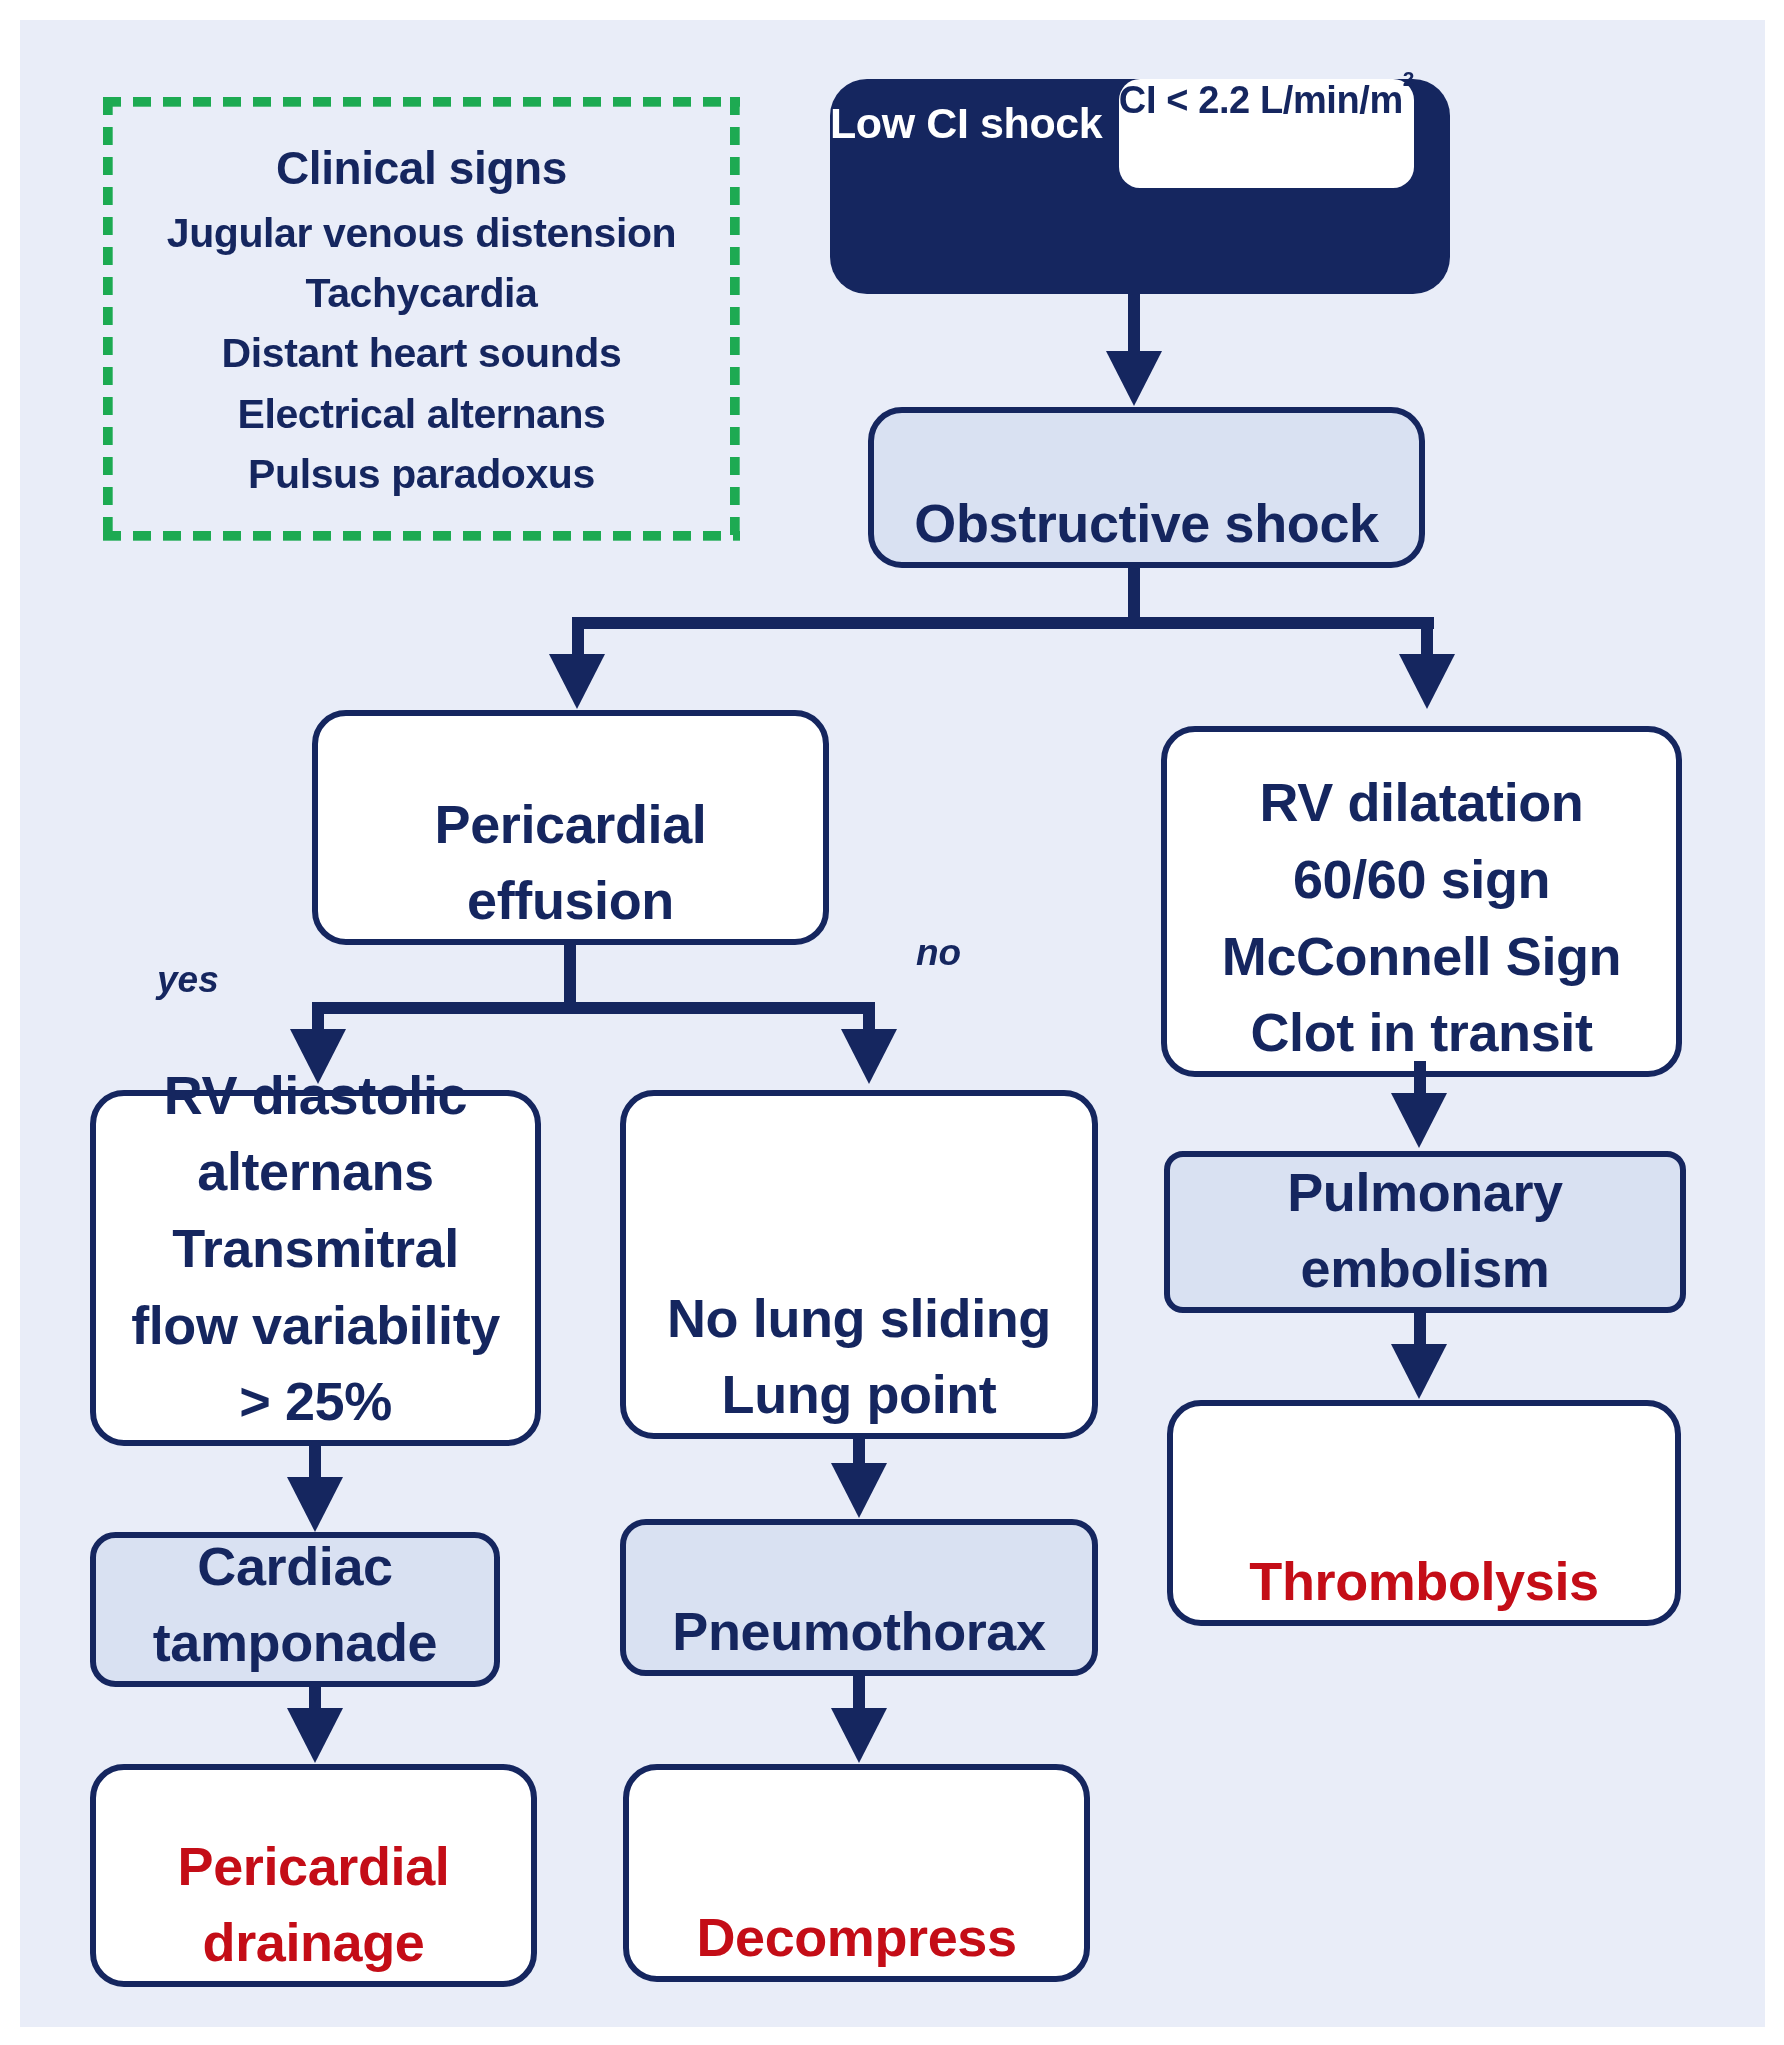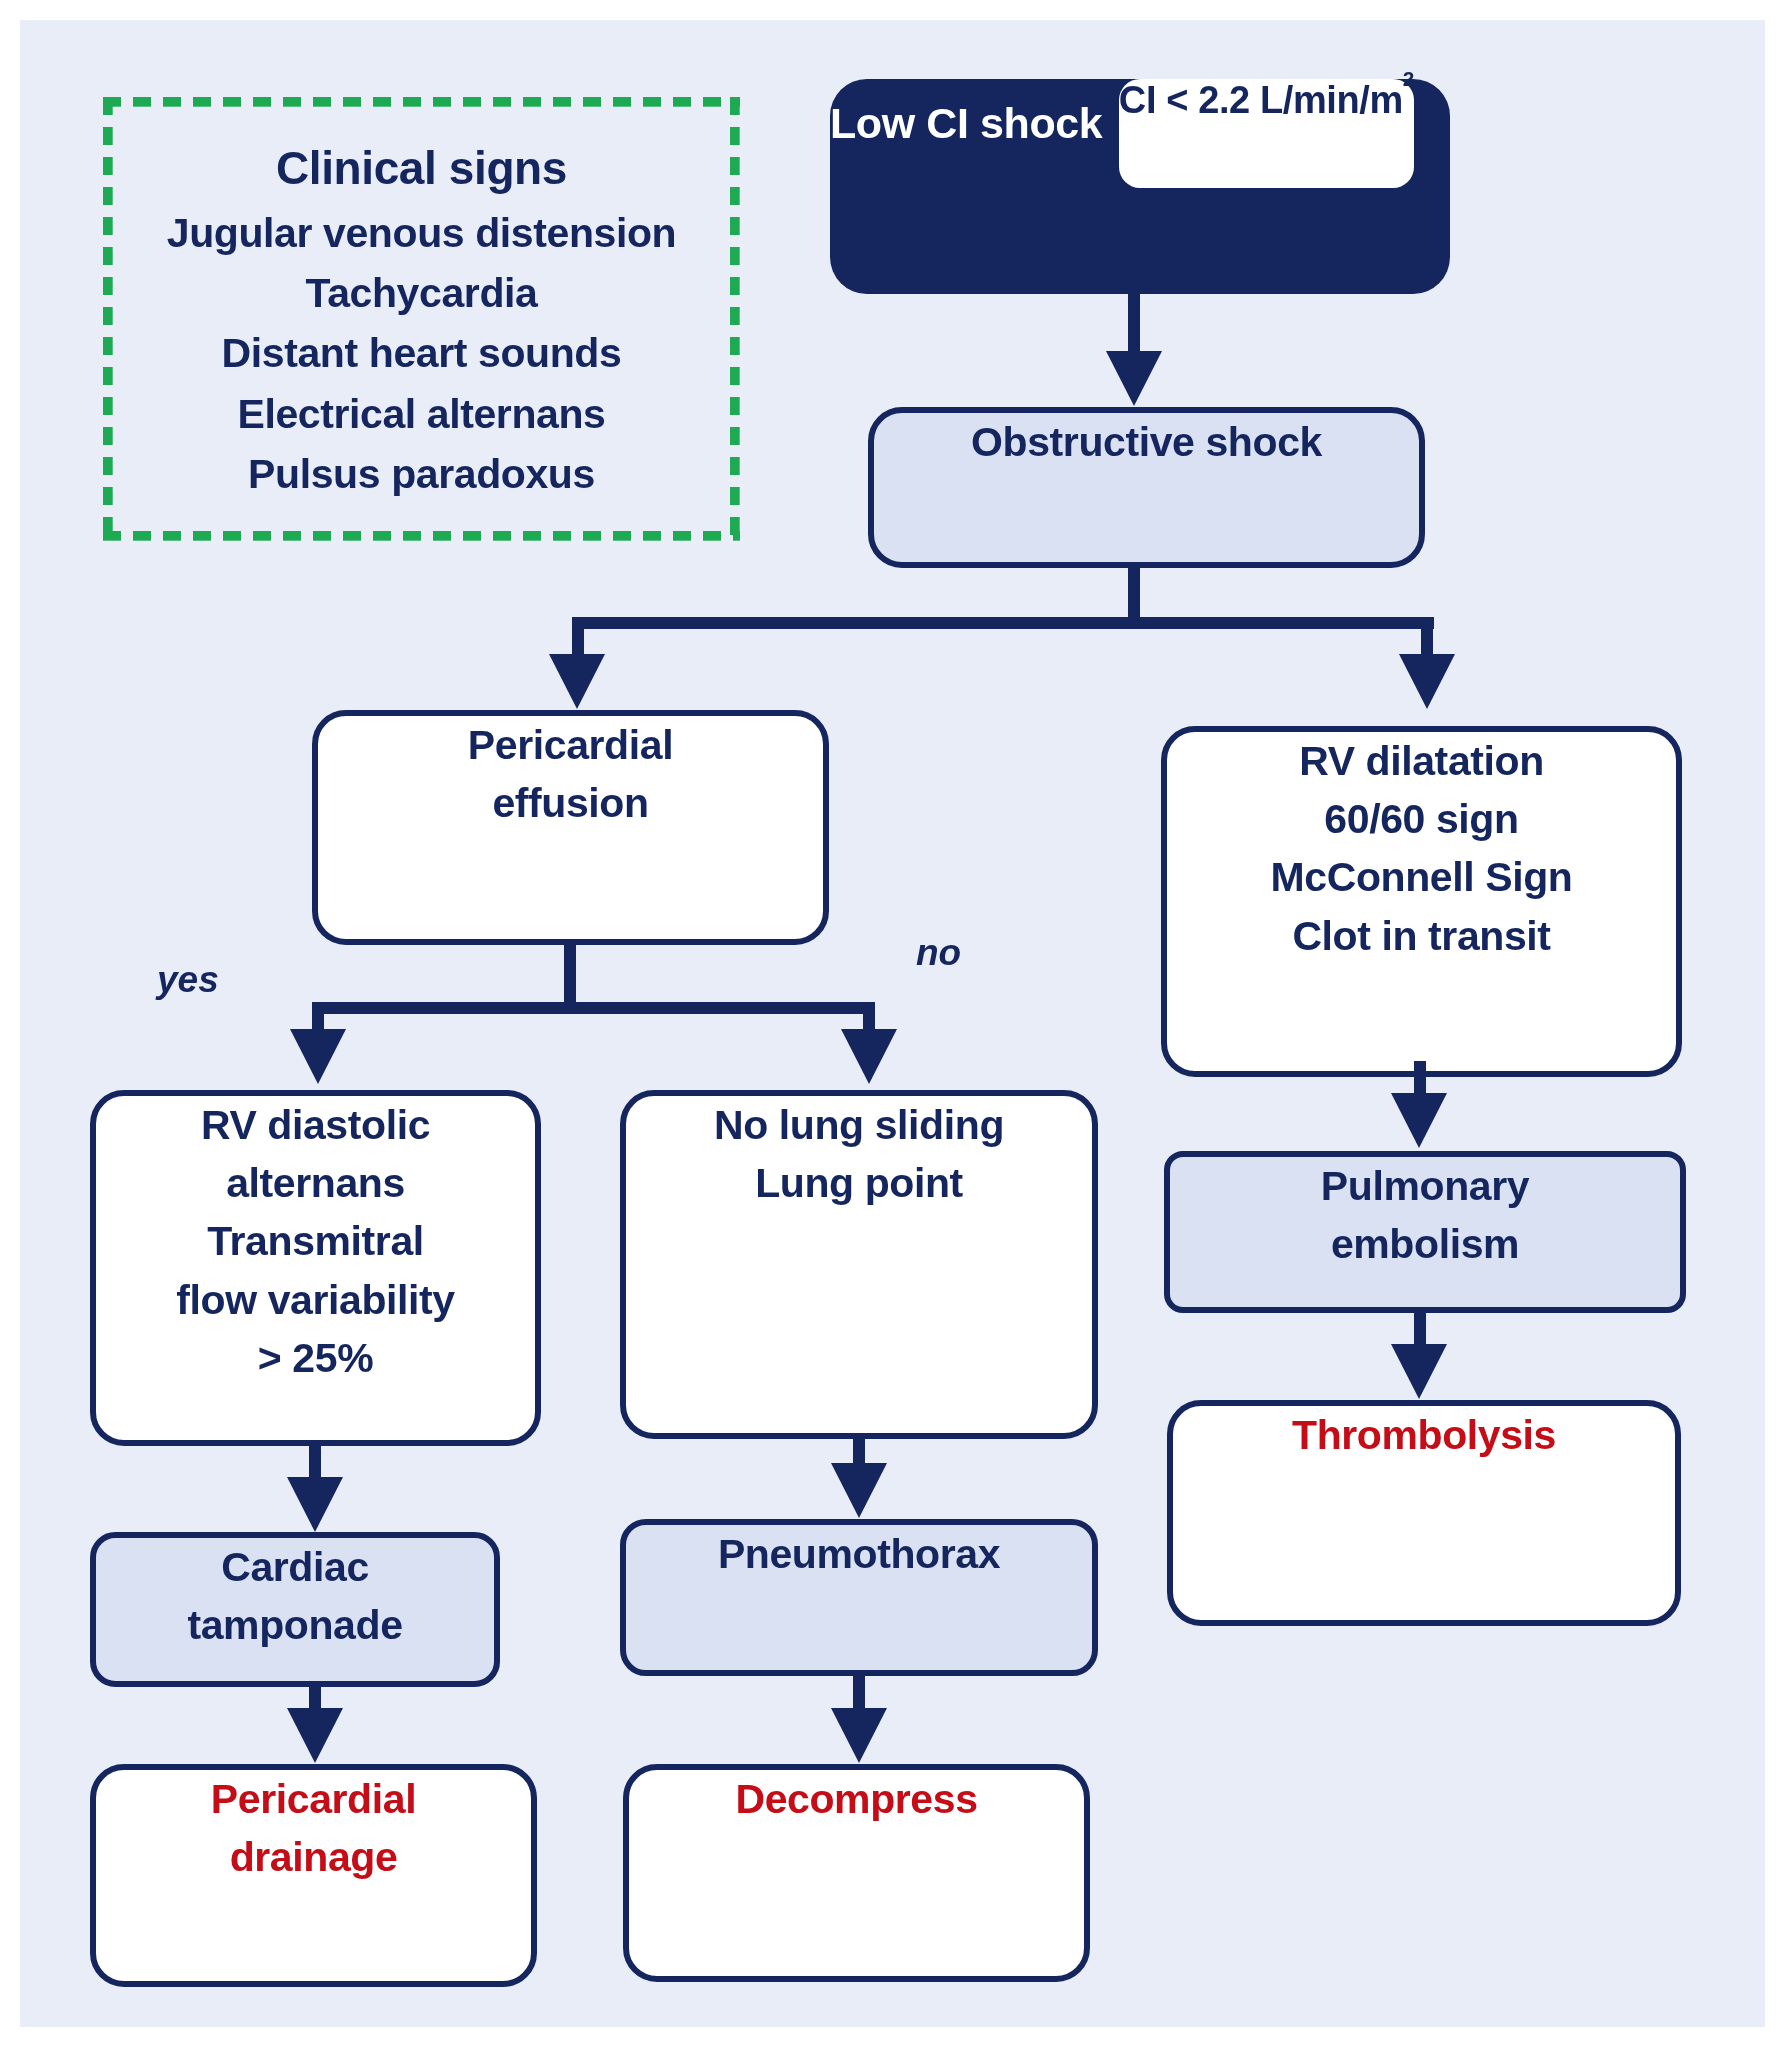--- a/index.html
+++ b/index.html
@@ -9,22 +9,22 @@
   html,body{margin:0;padding:0;}
   body{
     width:1784px;height:2046px;background:#ffffff;
     font-family:"Liberation Sans","DejaVu Sans",sans-serif;
     position:relative;overflow:hidden;
   }
   .panel{position:absolute;left:19.5px;top:19.5px;width:1745px;height:2007px;background:var(--bg);}
   .abs{position:absolute;}
   .box{
     position:absolute;border:6.7px solid var(--navy);border-radius:34px;background:var(--white);
-    display:flex;flex-direction:column;align-items:center;justify-content:flex-start;
-    text-align:center;color:var(--navy);font-weight:700;font-size:41px;line-height:1.42;
+    display:flex;flex-direction:column;align-items:center;justify-content:flex-end;
+    text-align:center;color:var(--navy);font-weight:700;font-size:54px;line-height:1.42;
     box-sizing:border-box;letter-spacing:-0.4px;
   }
   .box.fill{background:var(--fill);}
   .box.redtext{color:var(--red);}
   .stem{position:absolute;width:12px;background:var(--navy);}
   .hbar{position:absolute;height:12px;background:var(--navy);}
   .head{
     position:absolute;width:0;height:0;
     border-left:28.5px solid transparent;border-right:28.5px solid transparent;
     border-top:55px solid var(--navy);

